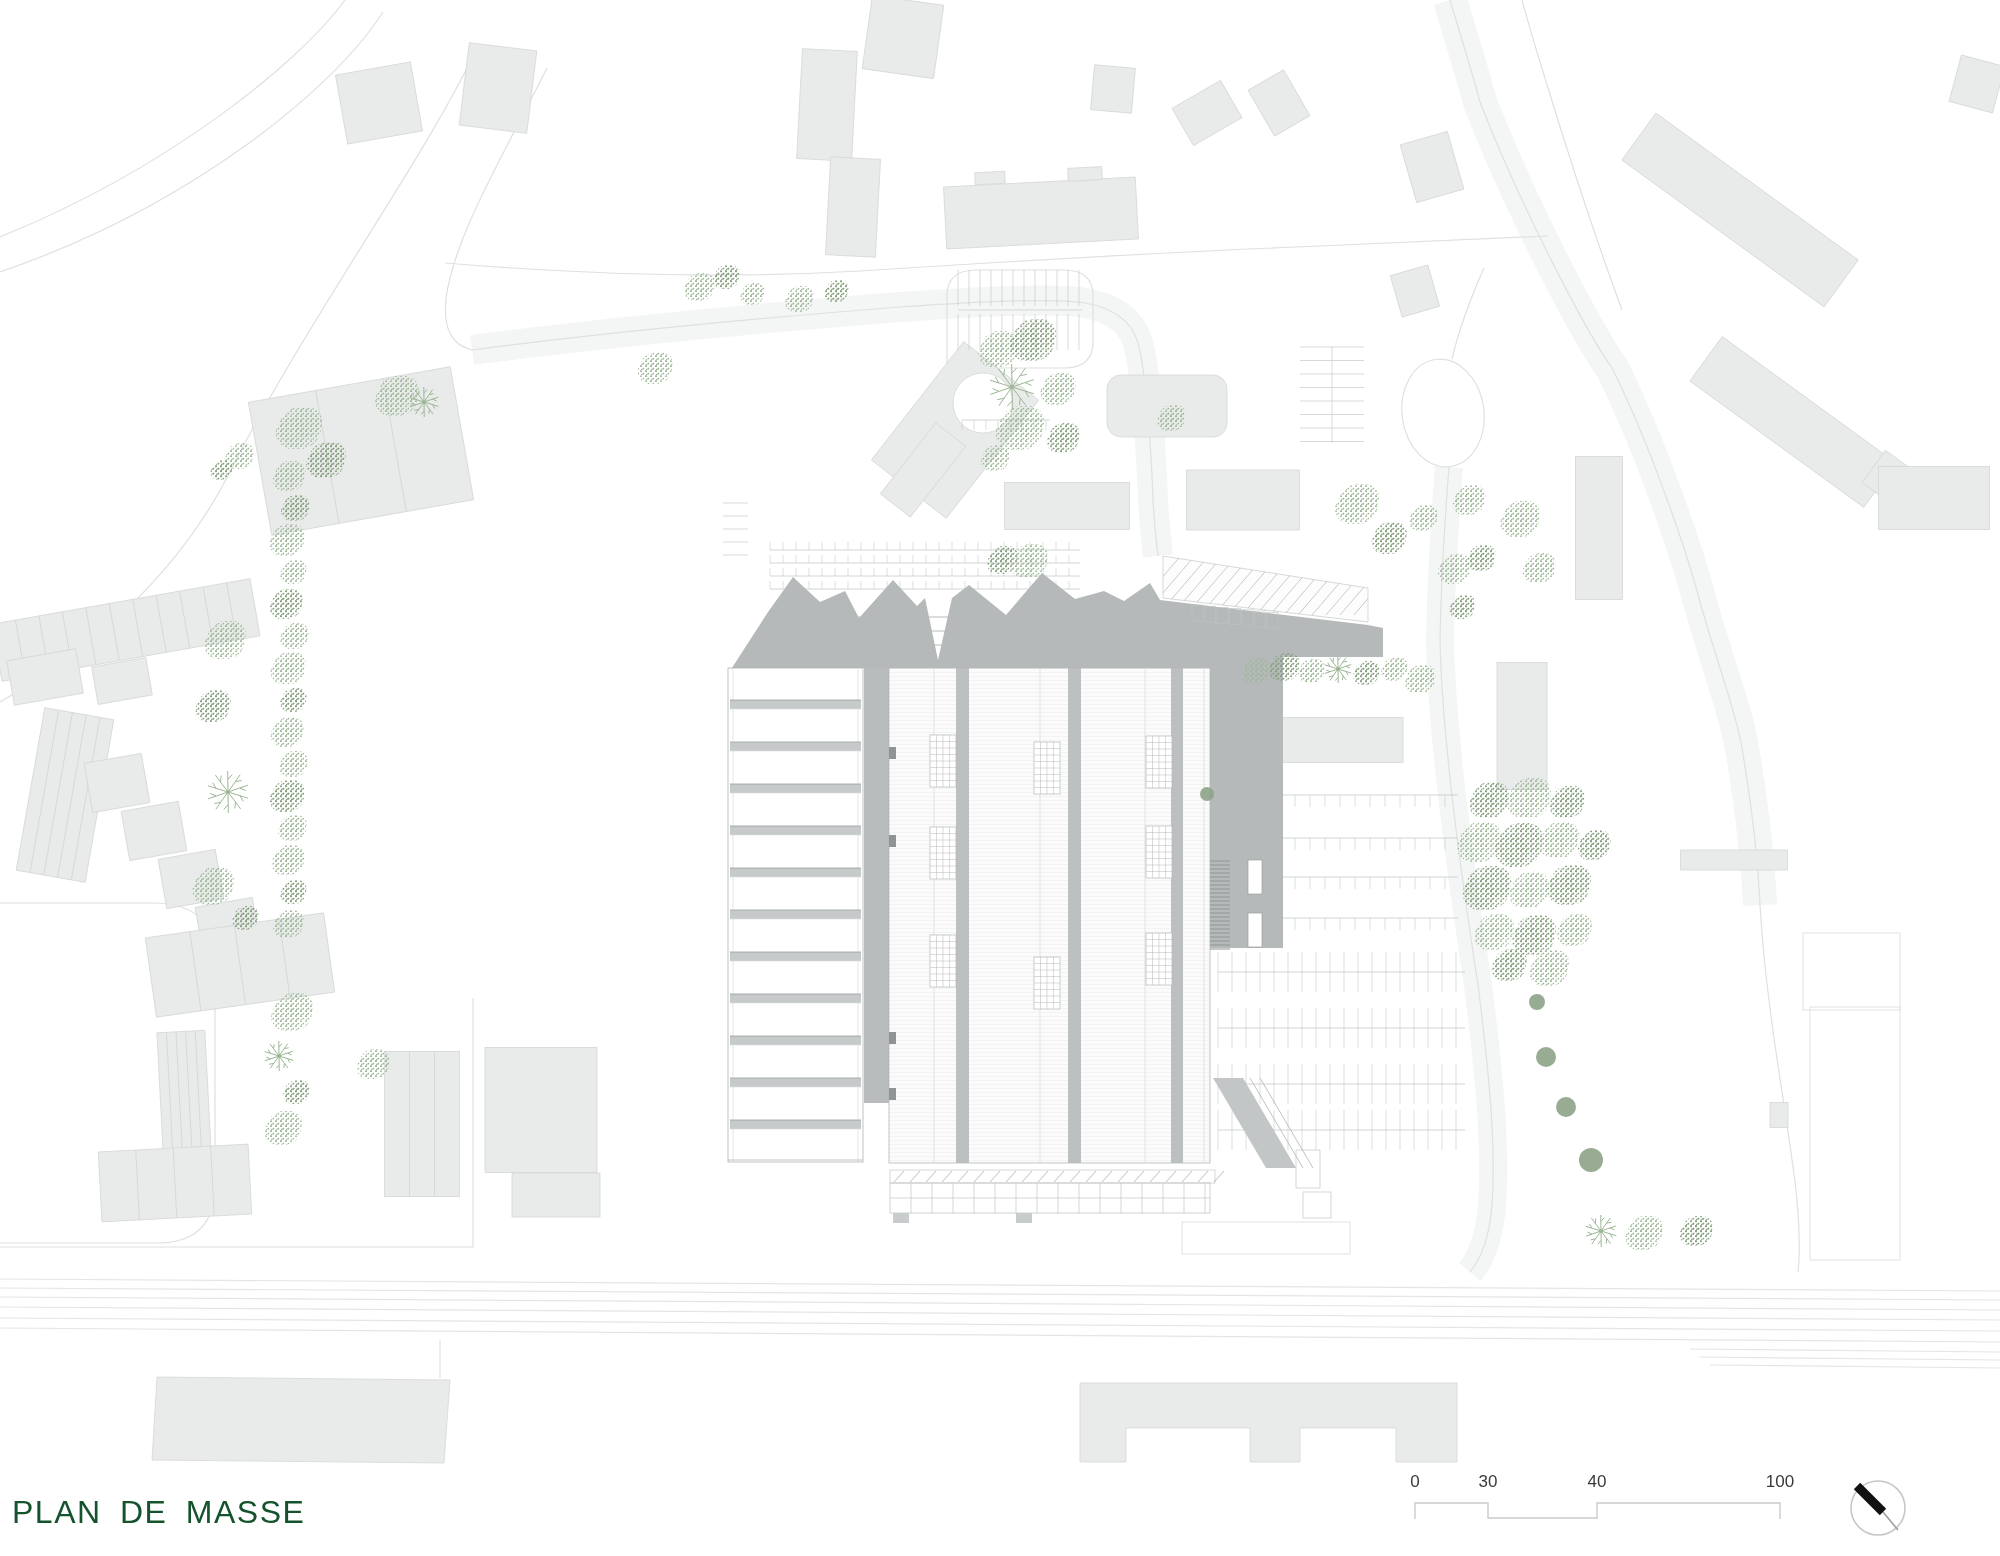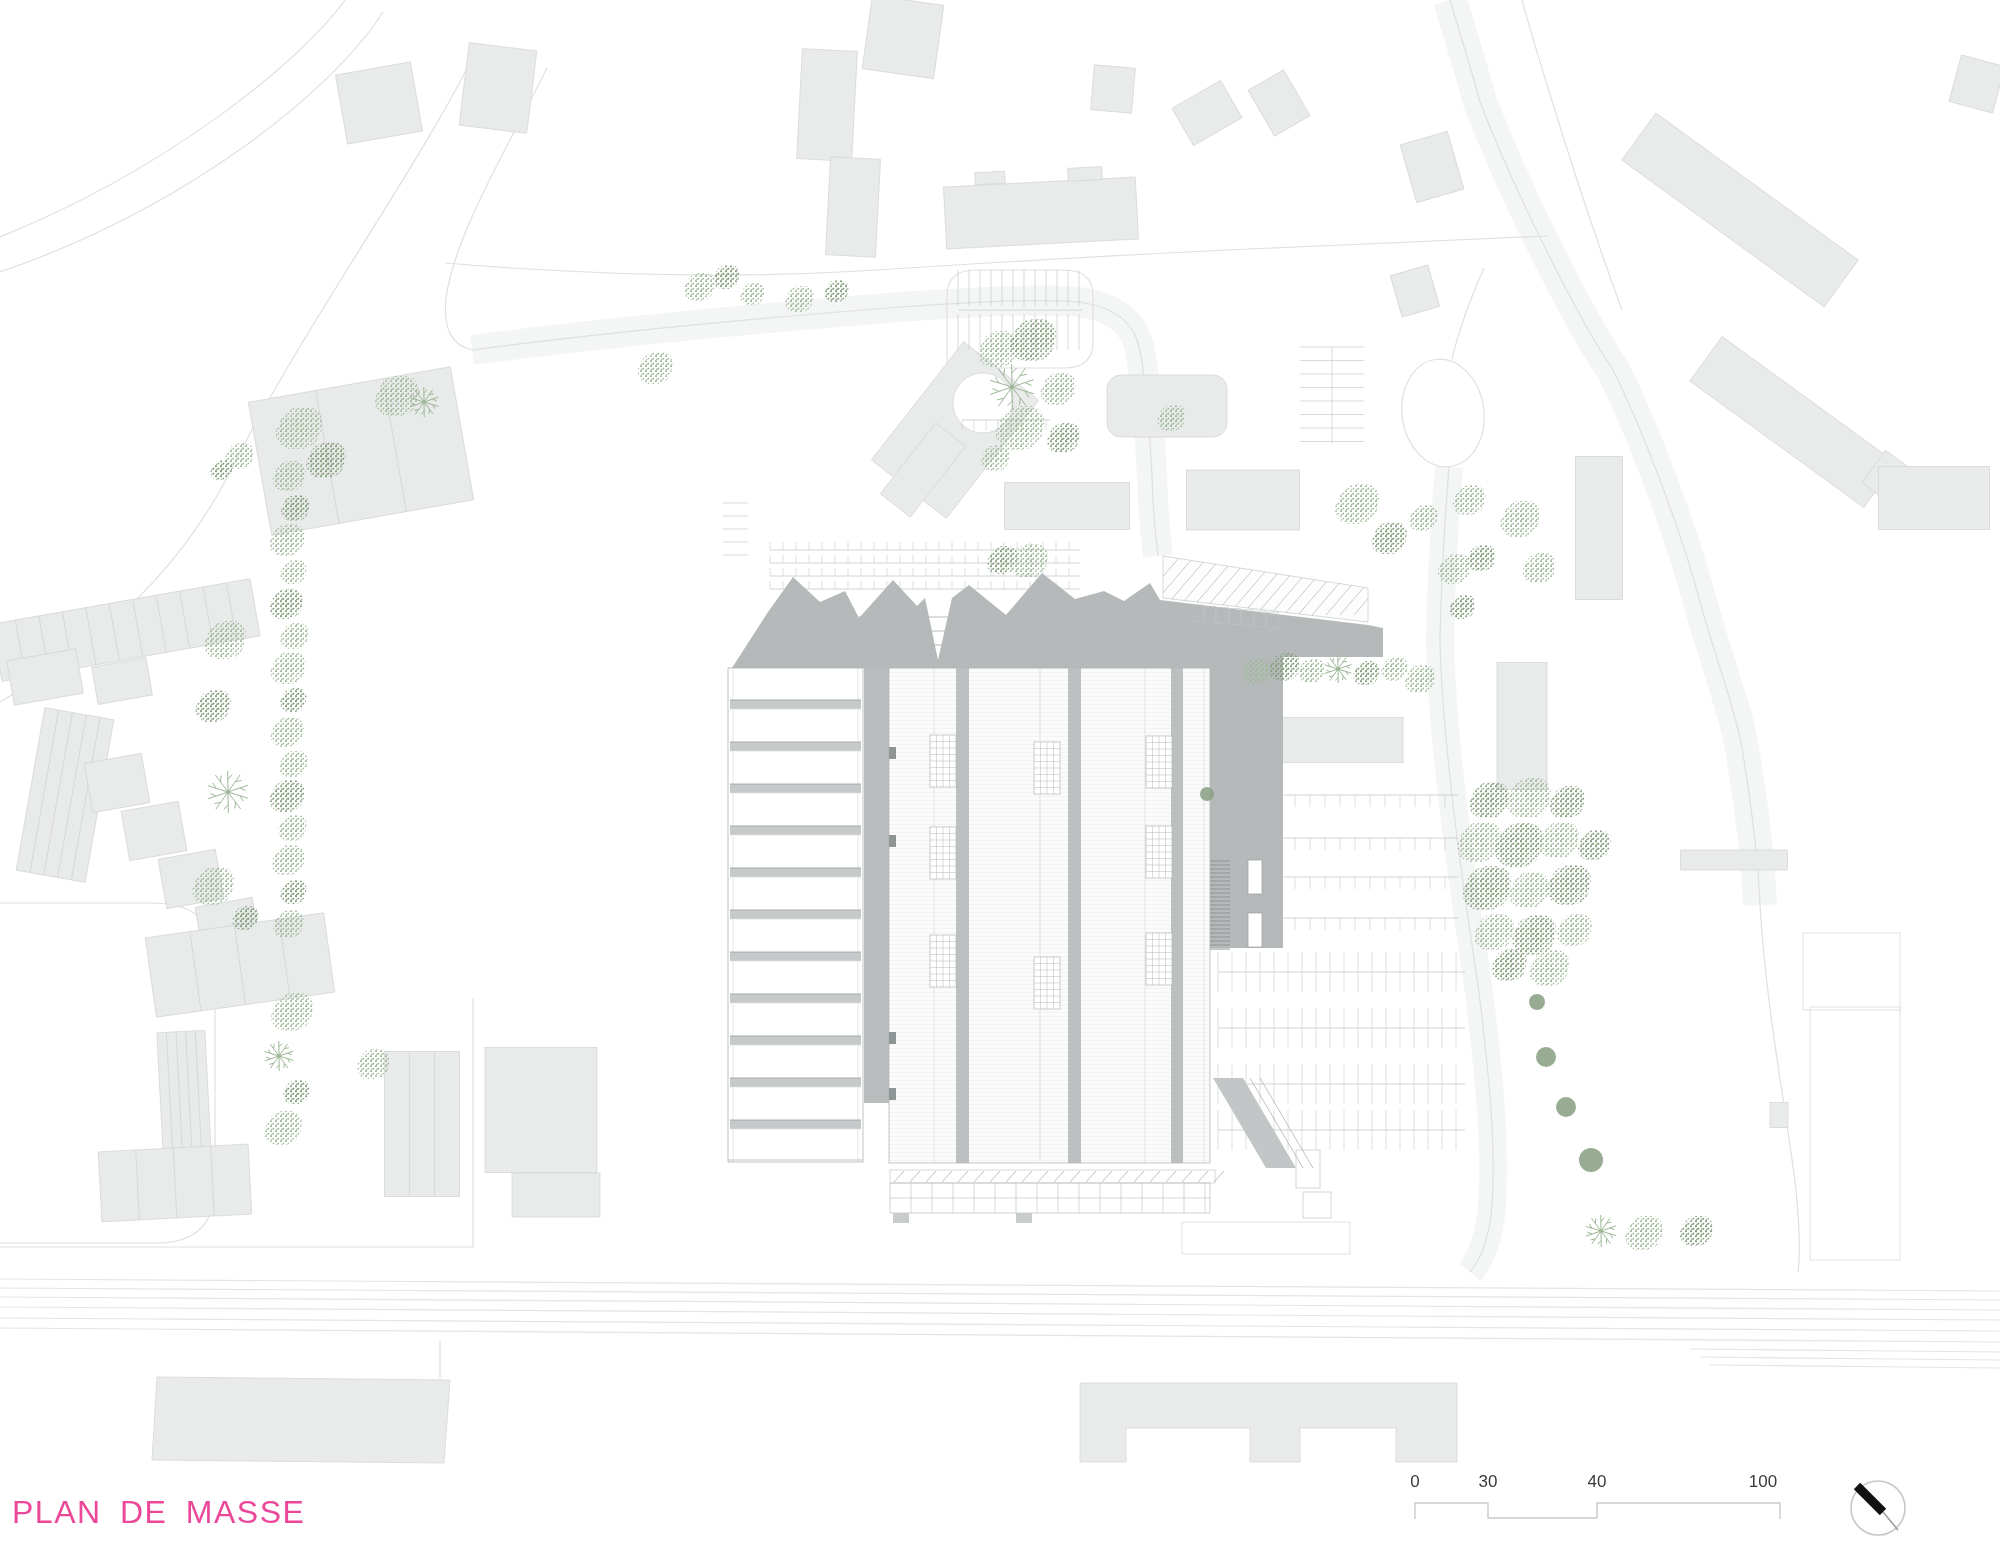--- a/index.html
+++ b/index.html
@@ -1,19 +1,19 @@
 <!DOCTYPE html>
 <html><head>
 <meta charset="utf-8">
 <style>
   html,body{margin:0;padding:0;background:#fff;}
   body{font-family:"Liberation Sans", sans-serif;}
   .stage{position:relative;width:2000px;height:1556px;background:#fff;overflow:hidden;}
   #plan{position:absolute;left:0;top:0;}
-  .plan-title{position:absolute;left:12px;top:1494px;font-size:32px;letter-spacing:1.5px;word-spacing:8px;color:#ec4899;font-weight:400;}
+  .plan-title{position:absolute;left:12px;top:1494px;font-size:32px;letter-spacing:1.5px;word-spacing:8px;color:#14532d;font-weight:400;}
   .scalebar{position:absolute;left:1405px;top:1470px;width:400px;height:62px;}
   .scalebar svg{position:absolute;left:0;top:0;}
   .scalebar .lbl{position:absolute;top:2px;transform:translateX(-50%);font-size:17px;color:#3a3a3a;}
   .north{position:absolute;left:1848px;top:1478px;width:62px;height:62px;}
 </style>
 </head>
 <body>
 
 <div class="stage">
   <svg id="plan" width="2000" height="1556" viewBox="0 0 2000 1556">
@@ -1166,21 +1166,21 @@
 
   <div class="plan-title">PLAN DE MASSE</div>
 
   <div class="scalebar">
     <svg id="sbsvg" width="400" height="62">
         <path d="M10,49 L10,33 L83,33 L83,48 L192,48 L192,33 L375,33 L375,49" fill="none" stroke="#c9cbcb" stroke-width="1.4"></path>
       </svg>
     <span class="lbl" id="sb0" style="left: 10px;">0</span>
     <span class="lbl" id="sb1" style="left: 83px;">30</span>
     <span class="lbl" id="sb2" style="left: 192px;">40</span>
-    <span class="lbl" id="sb3" style="left: 358px;">100</span>
+    <span class="lbl" id="sb3" style="left: 375px;">100</span>
   </div>
 
   <div class="north">
     <svg id="nasvg" width="62" height="62">
         <circle cx="30" cy="30" r="27" fill="none" stroke="#c6c8c8" stroke-width="1.6"></circle>
         <line x1="35" y1="34" x2="50" y2="52" stroke="#9a9a9a" stroke-width="1.5"></line>
         <line x1="9" y1="8" x2="35" y2="34" stroke="#111" stroke-width="9"></line>
       </svg>
   </div>
 </div>

